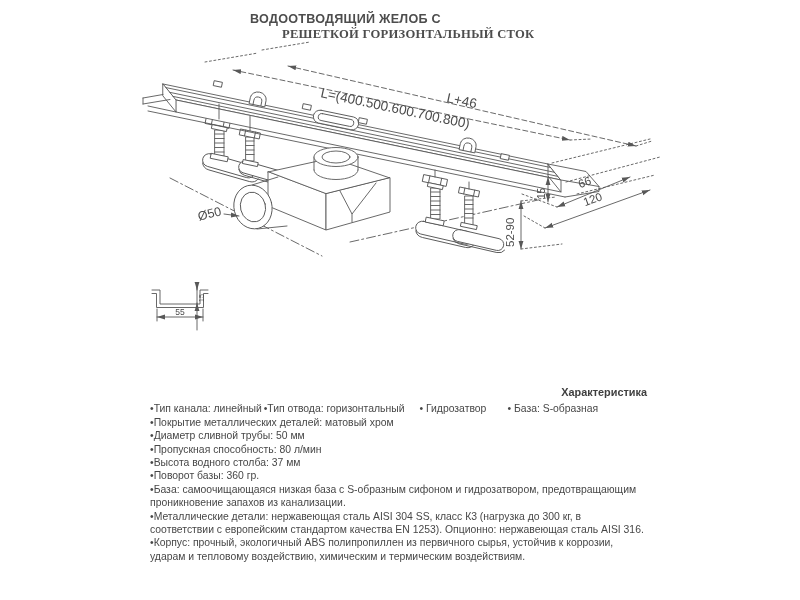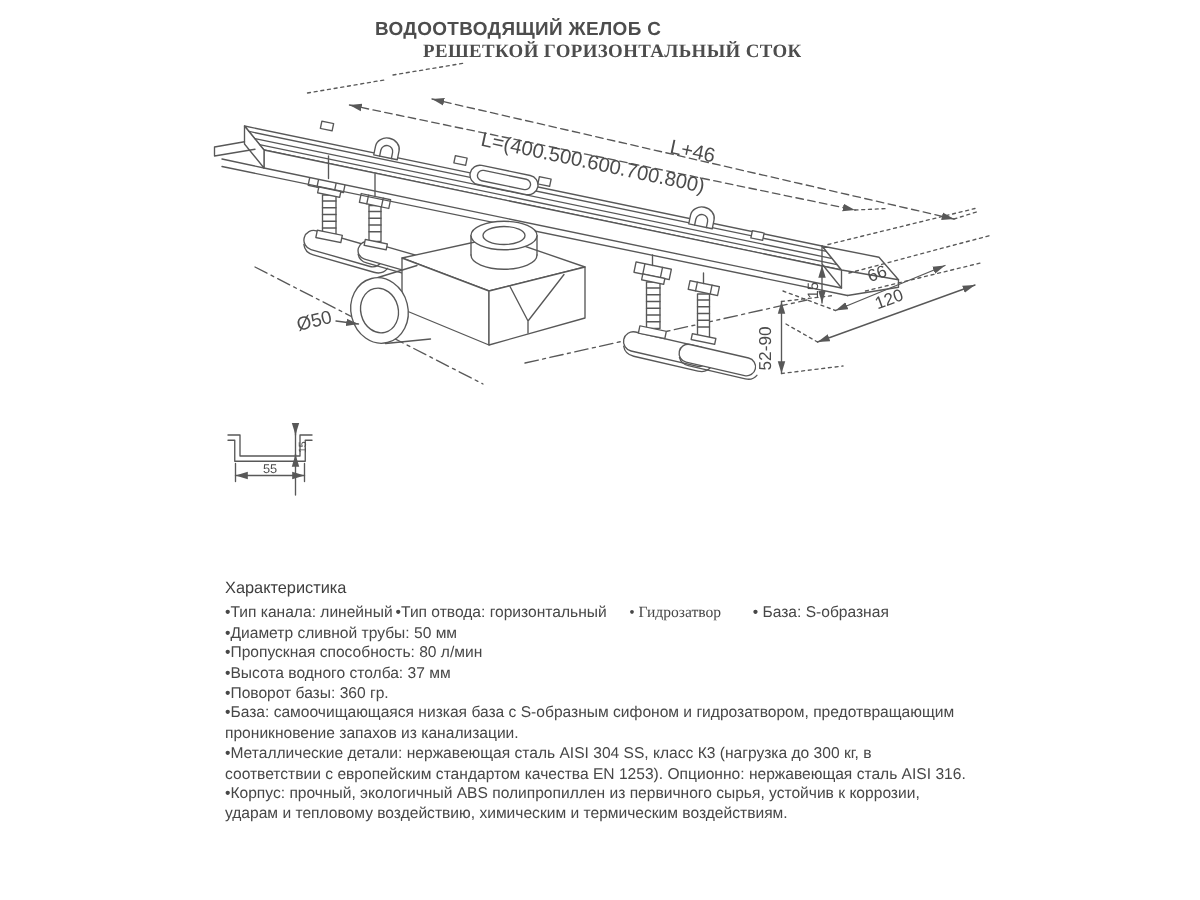--- a/index.html
+++ b/index.html
@@ -6,24 +6,24 @@
   .page{position:relative;width:800px;height:600px;background:#ffffff;overflow:hidden;
         font-family:"Liberation Sans",sans-serif;}
   .title{position:absolute;top:12px;left:0;width:100%;font-weight:bold;font-size:12.6px;
          color:#4d4d4d;letter-spacing:.25px;line-height:14.5px;}
   .title .t1{margin-left:250px;}
   .title .t2{margin-left:282px;font-family:Liberation Serif, serif;}
   svg.draw{position:absolute;left:0;top:0;}
   svg.draw text{font-family:"Liberation Sans",sans-serif;fill:#4c4c4c;}
   .specs{position:absolute;left:150px;top:386px;width:497px;font-size:10.4px;
          line-height:13.4px;color:#474747;}
-  .specs .h{font-weight:normal;font-size:10.9px;color:#3f3f3f;margin-bottom:3px;}
+  .specs .h{font-weight:bold;font-size:10.9px;color:#3f3f3f;margin-bottom:3px;text-align:right;}
   .row1{white-space:nowrap;}
   .row1 .g1{margin-left:2px;}
-  .row1 .g2{margin-left:15px;font-family:Liberation Serif, serif;}
+  .row1 .g2{margin-left:15px;}
   .row1 .g3{margin-left:21px;}
 </style>
 </head>
 <body>
 
 <div class="page">
 
   <div class="title">
     <div class="t1">ВОДООТВОДЯЩИЙ ЖЕЛОБ С</div>
     <div class="t2">РЕШЕТКОЙ ГОРИЗОНТАЛЬНЫЙ СТОК</div>
@@ -193,20 +193,21 @@
     <text transform="translate(514,247) rotate(-90)" font-size="11.5">52-90</text>
     <text transform="translate(180,315)" text-anchor="middle" font-size="8.5">55</text>
     <text transform="translate(204,302) rotate(-90)" font-size="7">15</text>
   </svg>
 
   <div class="specs">
     <div class="h">Характеристика</div>
     <div class="row1">
       <span>•Тип канала: линейный</span><span class="g1">•Тип отвода: горизонтальный</span><span class="g2">• Гидрозатвор</span><span class="g3">• База: S-образная</span>
     </div>
+    <div>•Покрытие металлических деталей: матовый хром</div>
     <div>•Диаметр сливной трубы: 50 мм</div>
     <div>•Пропускная способность: 80 л/мин</div>
     <div>•Высота водного столба: 37 мм</div>
     <div>•Поворот базы: 360 гр.</div>
     <div>•База: самоочищающаяся низкая база с S-образным сифоном и гидрозатвором, предотвращающим проникновение запахов из канализации.</div>
     <div>•Металлические детали: нержавеющая сталь AISI 304 SS, класс К3 (нагрузка до 300 кг, в соответствии с европейским стандартом качества EN 1253). Опционно: нержавеющая сталь AISI 316.</div>
     <div>•Корпус: прочный, экологичный ABS полипропиллен из первичного сырья, устойчив к коррозии, ударам и тепловому воздействию, химическим и термическим воздействиям.</div>
   </div>
 
 </div>

